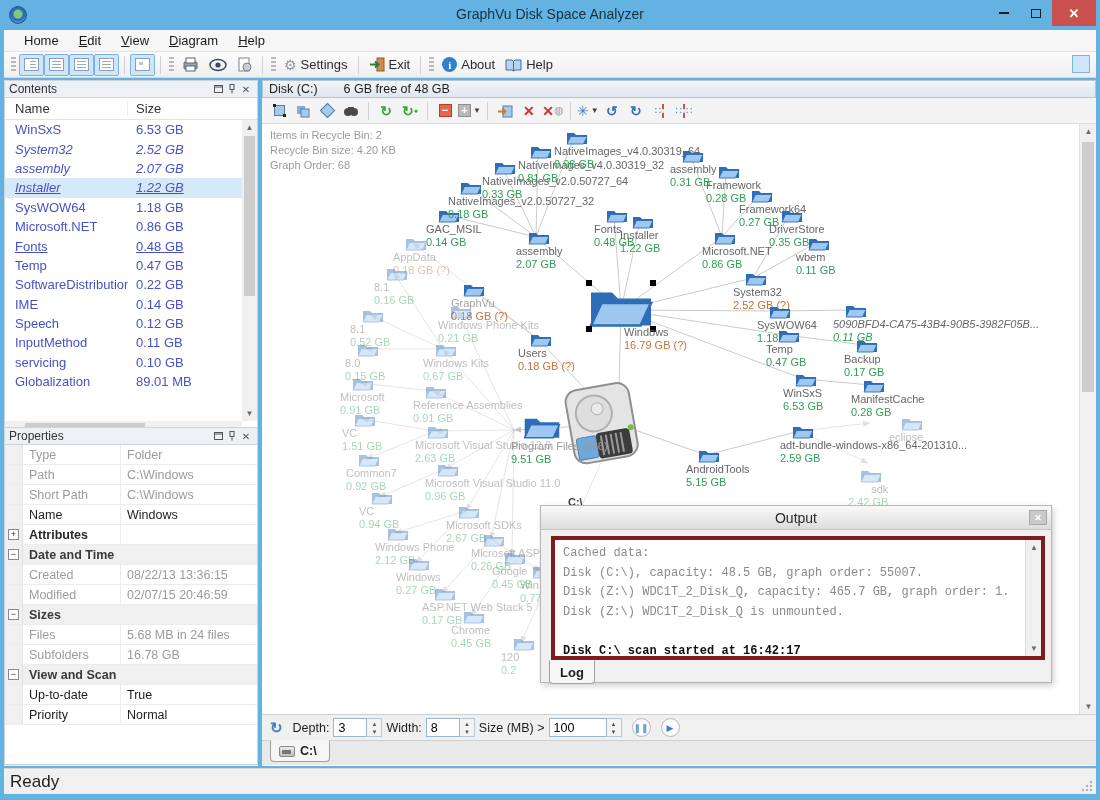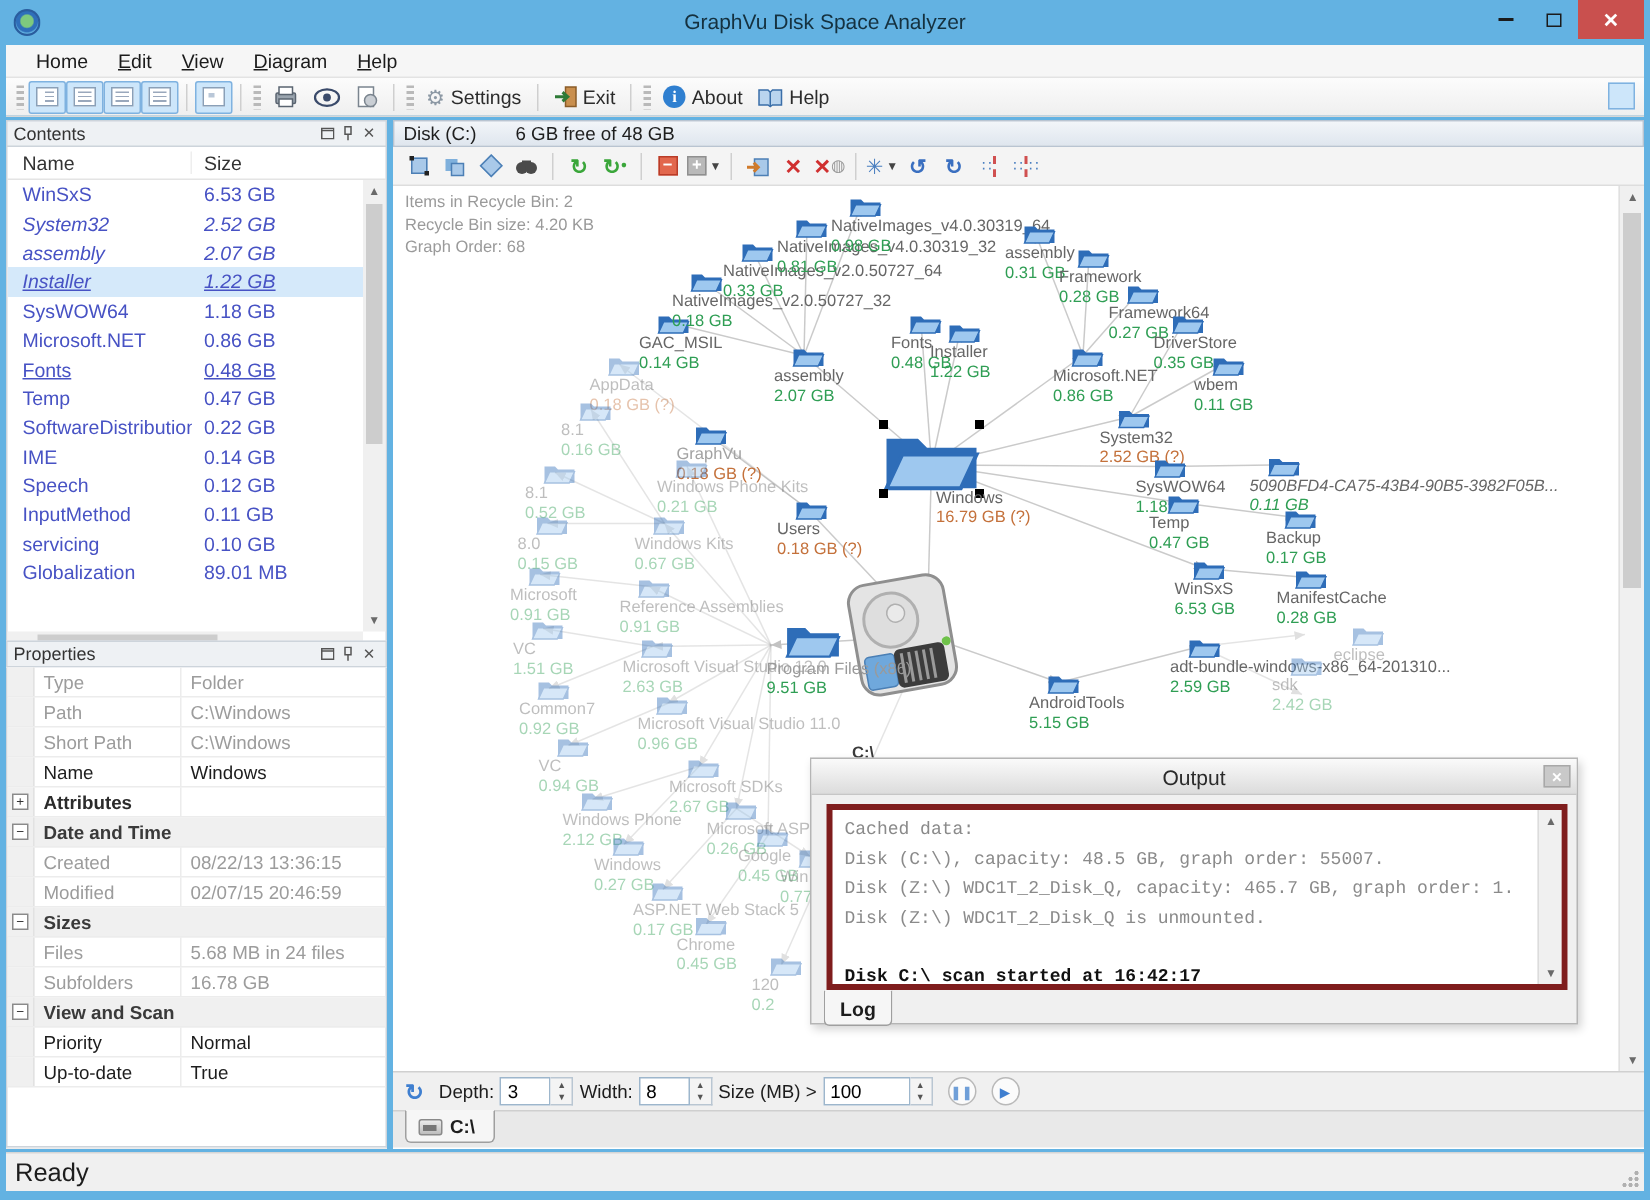--- a/index.html
+++ b/index.html
@@ -411,27 +411,27 @@
             <span class="val">16.78 GB</span>
           </div>
           <div class="prow group">
             <span class="gut">
               <span class="expander">−</span>
             </span>
             <span class="lbl">View and Scan</span>
           </div>
           <div class="prow dark">
             <span class="gut"></span>
+            <span class="lbl">Up-to-date</span>
+            <span class="val">True</span>
+          </div>
+          <div class="prow dark">
+            <span class="gut"></span>
             <span class="lbl">Priority</span>
             <span class="val">Normal</span>
-          </div>
-          <div class="prow dark">
-            <span class="gut"></span>
-            <span class="lbl">Up-to-date</span>
-            <span class="val">True</span>
           </div>
         </div>
     </div>
   </div>
 
   <div class="main">
     <div class="diskheader">
       <span>Disk (C:)</span>
       <span>6 GB free of 48 GB</span>
     </div>
@@ -990,21 +990,21 @@
               <div class="nsize">2.59 GB</div>
             </div>
             <div class="gnode fade" style="left: 588px; top: 292px; margin-left: 39px;">
               <svg class="icon" width="22" height="15" viewBox="0 0 22 15">
                 <path d="M1 3 h7 l2 2 h11 v9 H1z" fill="#2e6db8"></path>
                 <path d="M1 14 L4.5 6.5 H21 L17.5 14z" fill="#9ec8ef" stroke="#2e6db8" stroke-width="0.9"></path>
               </svg>
               <div class="nname">eclipse</div>
               <div class="nsize"></div>
             </div>
-            <div class="gnode fade" style="left: 586px; top: 312px;">
+            <div class="gnode fade" style="left: 586px; top: 344px; text-align: right;">
               <svg class="icon" width="22" height="15" viewBox="0 0 22 15">
                 <path d="M1 3 h7 l2 2 h11 v9 H1z" fill="#2e6db8"></path>
                 <path d="M1 14 L4.5 6.5 H21 L17.5 14z" fill="#9ec8ef" stroke="#2e6db8" stroke-width="0.9"></path>
               </svg>
               <div class="nname">sdk</div>
               <div class="nsize">2.42 GB</div>
             </div>
           </div>
 
         <div class="outwin">

